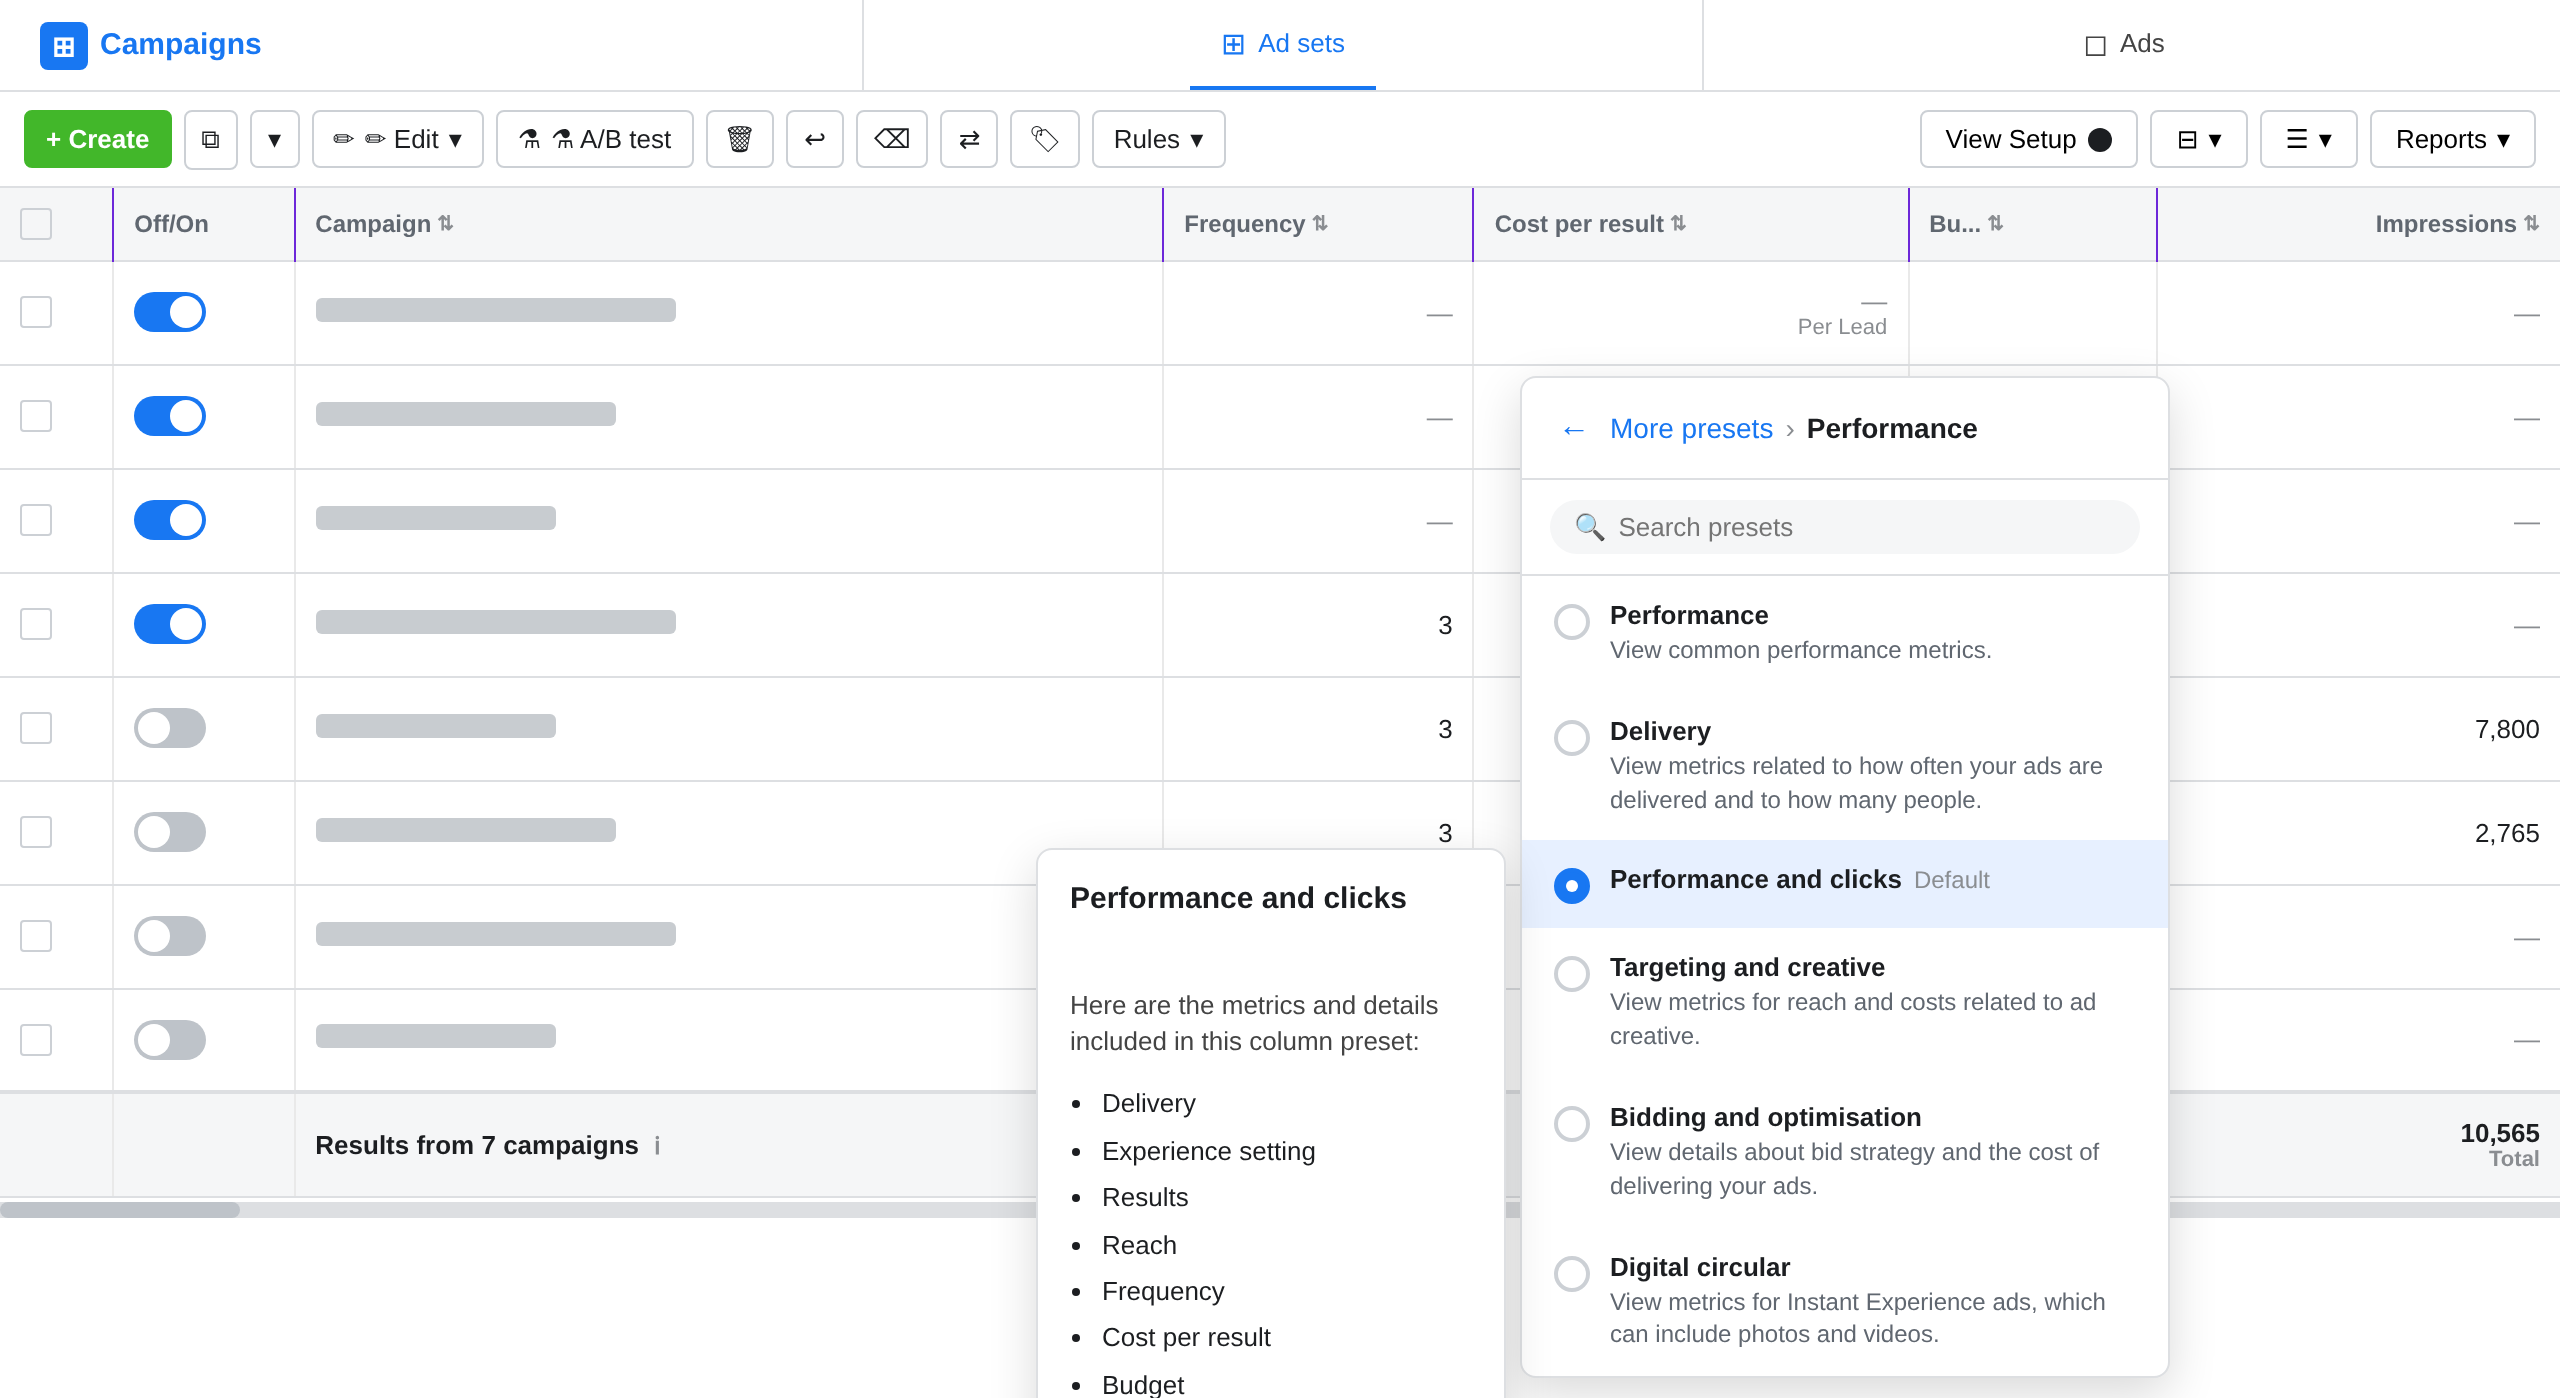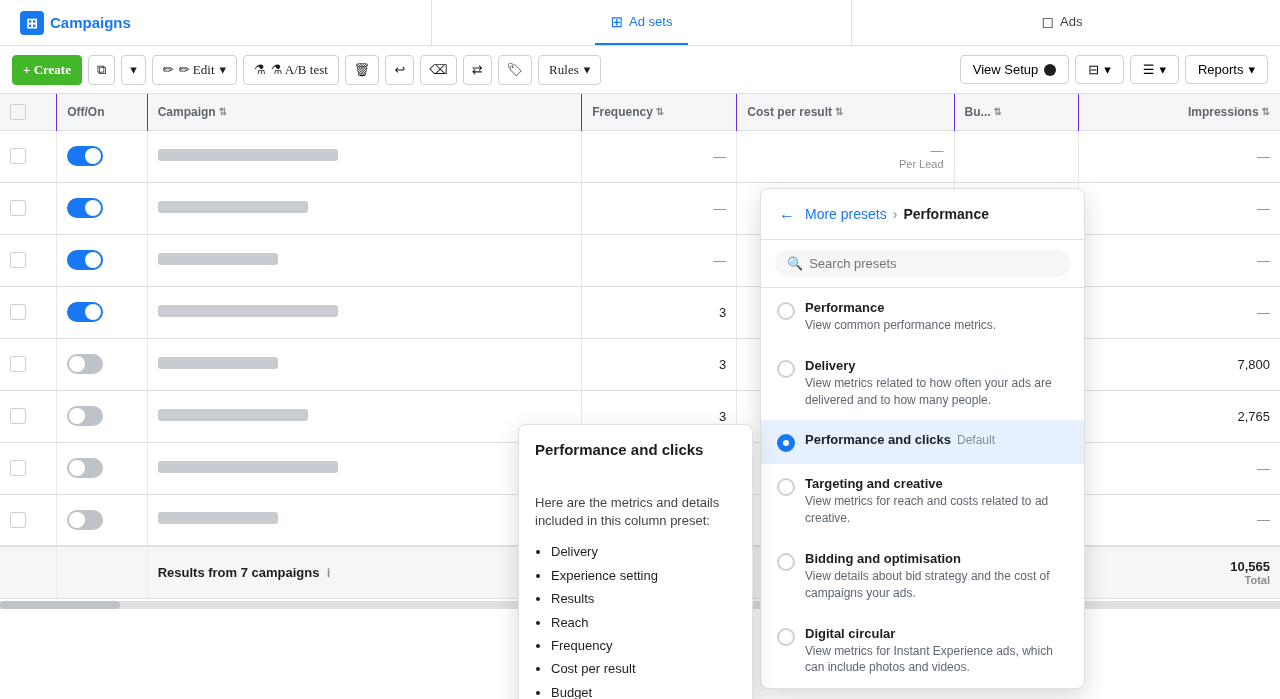--- a/index.html
+++ b/index.html
@@ -72,21 +72,20 @@
       align-items: flex-start;
       gap: 5px;
       padding: 6px 10px;
       border-radius: 4px;
       border: 1px solid #ccd0d5;
       background: #fff;
       cursor: pointer;
       font-size: 13px;
       color: #1c1e21;
       white-space: nowrap;
-      font-family: Liberation Serif, serif;
     }
     .btn-green {
       background: #42b72a;
       color: #fff;
       border-color: #42b72a;
       font-weight: 600;
     }
     .btn-icon-only { padding: 6px 8px; }
     .toolbar-spacer { flex: 1; }
     .view-setup-btn {
@@ -685,21 +684,21 @@
         <div class="preset-info">
           <div class="preset-name">Targeting and creative</div>
           <div class="preset-desc">View metrics for reach and costs related to ad creative.</div>
         </div>
       </div>
 
       <div class="preset-item">
         <div class="radio-circle"></div>
         <div class="preset-info">
           <div class="preset-name">Bidding and optimisation</div>
-          <div class="preset-desc">View details about bid strategy and the cost of campaigns your ads.</div>
+          <div class="preset-desc">View details about bid strategy and the cost of delivering your ads.</div>
         </div>
       </div>
 
       <div class="preset-item">
         <div class="radio-circle"></div>
         <div class="preset-info">
           <div class="preset-name">Digital circular</div>
           <div class="preset-desc">View metrics for Instant Experience ads, which can include photos and videos.</div>
         </div>
       </div>

